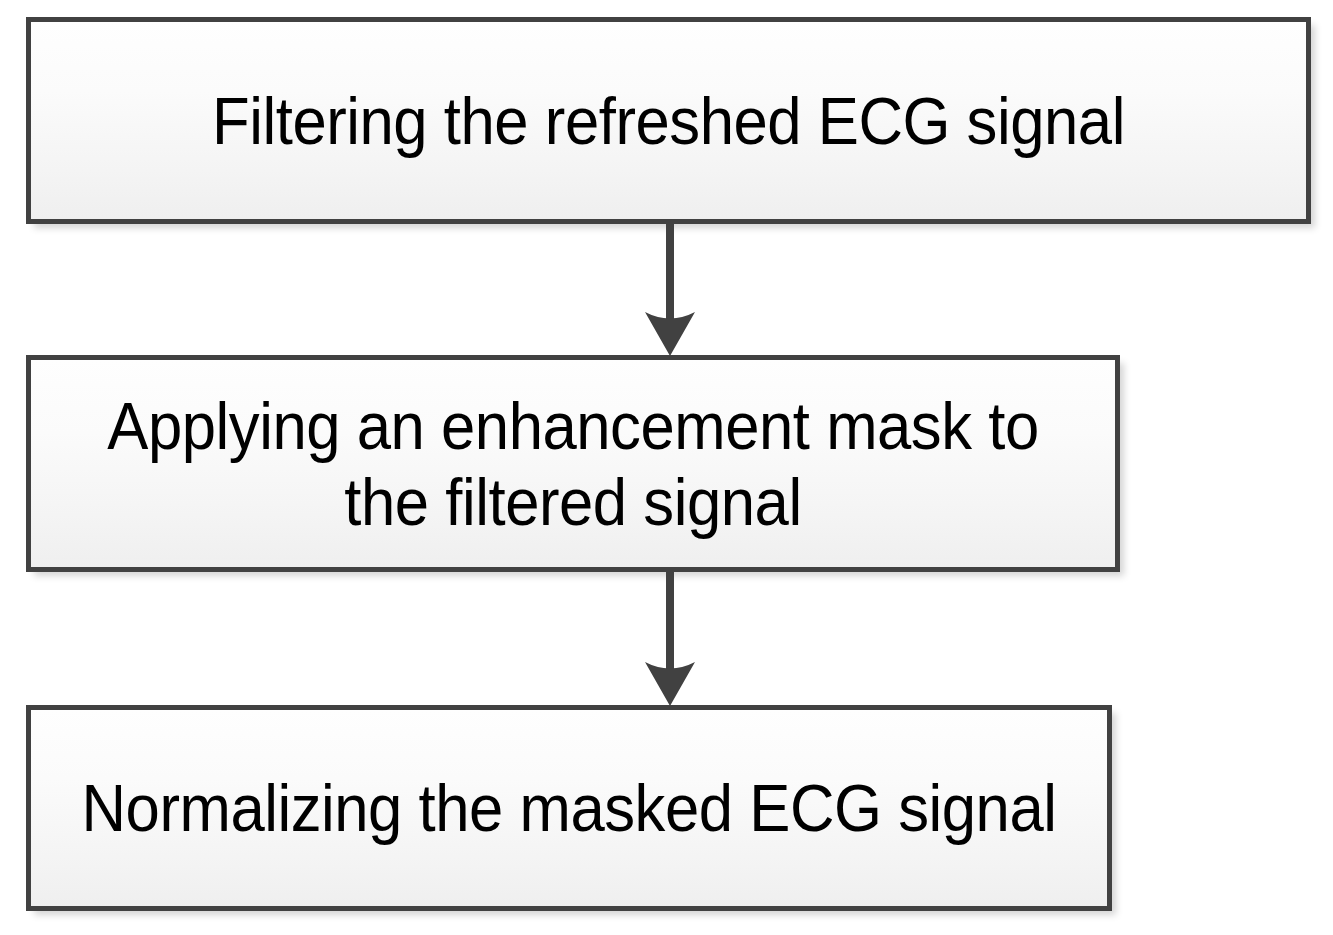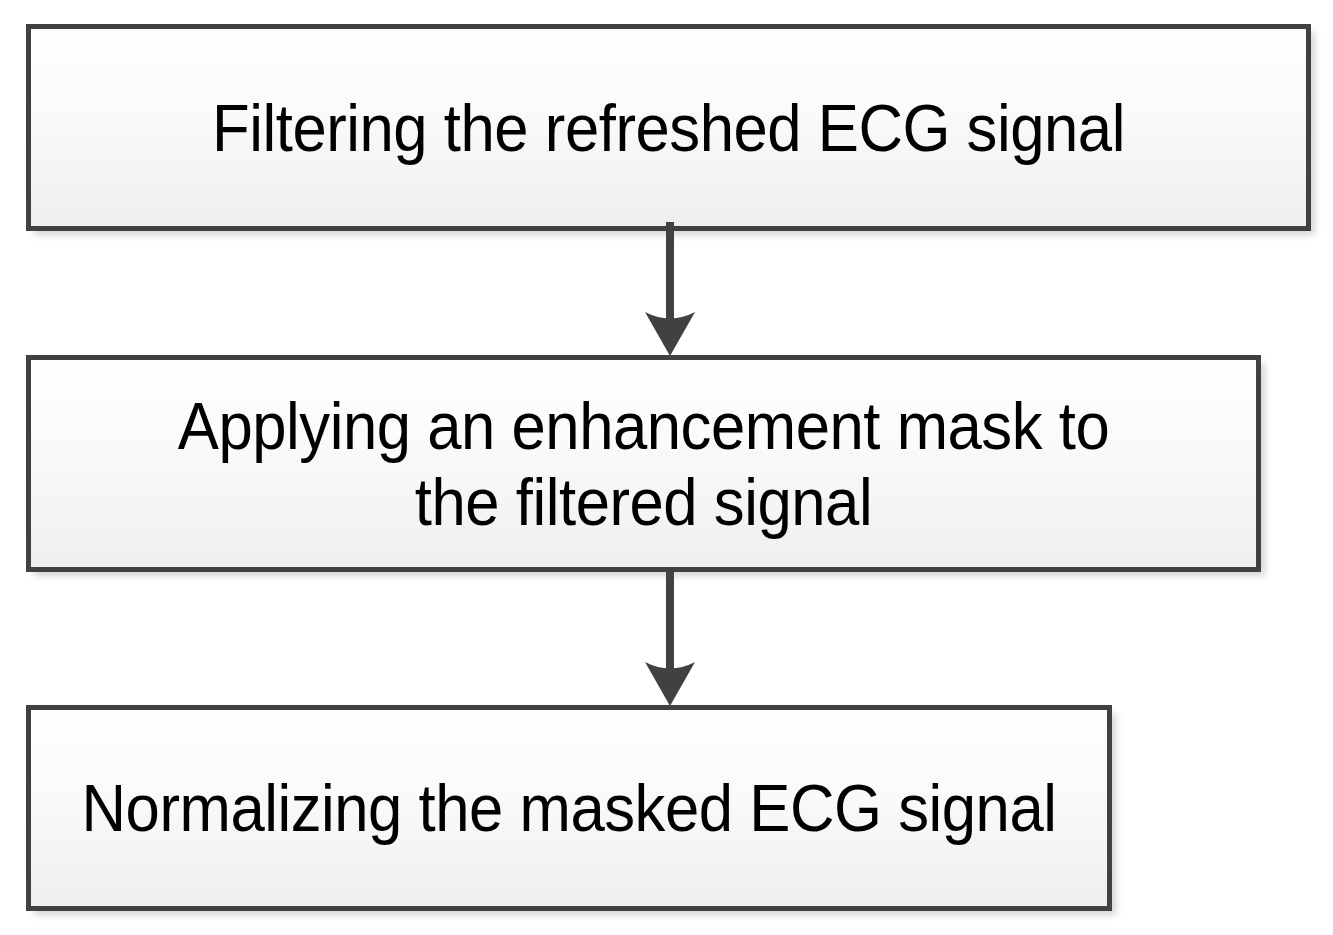--- a/index.html
+++ b/index.html
@@ -39,22 +39,22 @@
     color: #000000;
     font-size: 67px;
     line-height: 1.12;
     font-weight: 400;
     letter-spacing: -0.5px;
     white-space: pre-line;
     transform: scaleX(0.92);
     transform-origin: center center;
   }
 
-  #node-filter   { left: 26px; top: 24px;  width: 1285px; height: 207px; }
-  #node-mask     { left: 26px; top: 355px; width: 1235px; height: 217px; }
+  #node-filter   { left: 26px; top: 17px;  width: 1285px; height: 207px; }
+  #node-mask     { left: 26px; top: 355px; width: 1094px; height: 217px; }
   #node-normalize{ left: 26px; top: 705px; width: 1086px; height: 206px; }
 
   
   .connector {
     position: absolute;
     left: 623px;
     width: 94px;
   }
   #connector-1 { top: 222px; height: 134px; }
   #connector-2 { top: 571px; height: 135px; }

